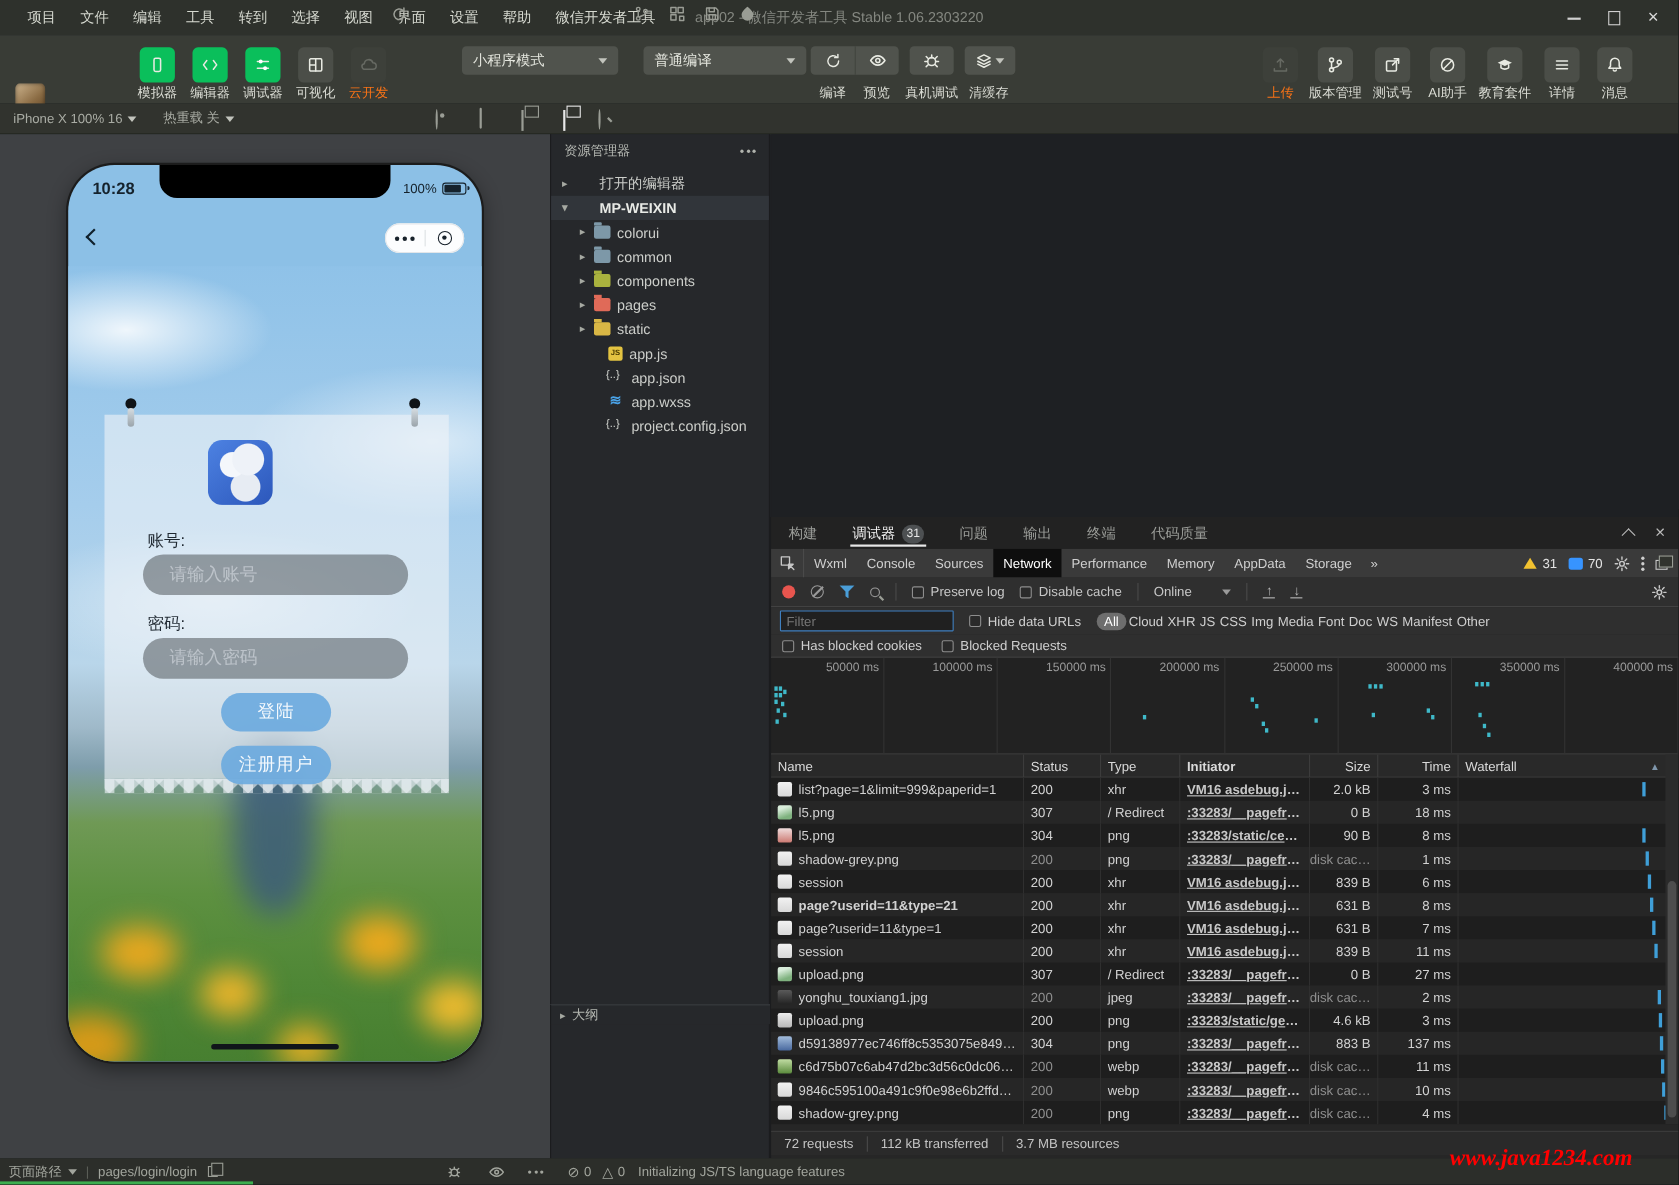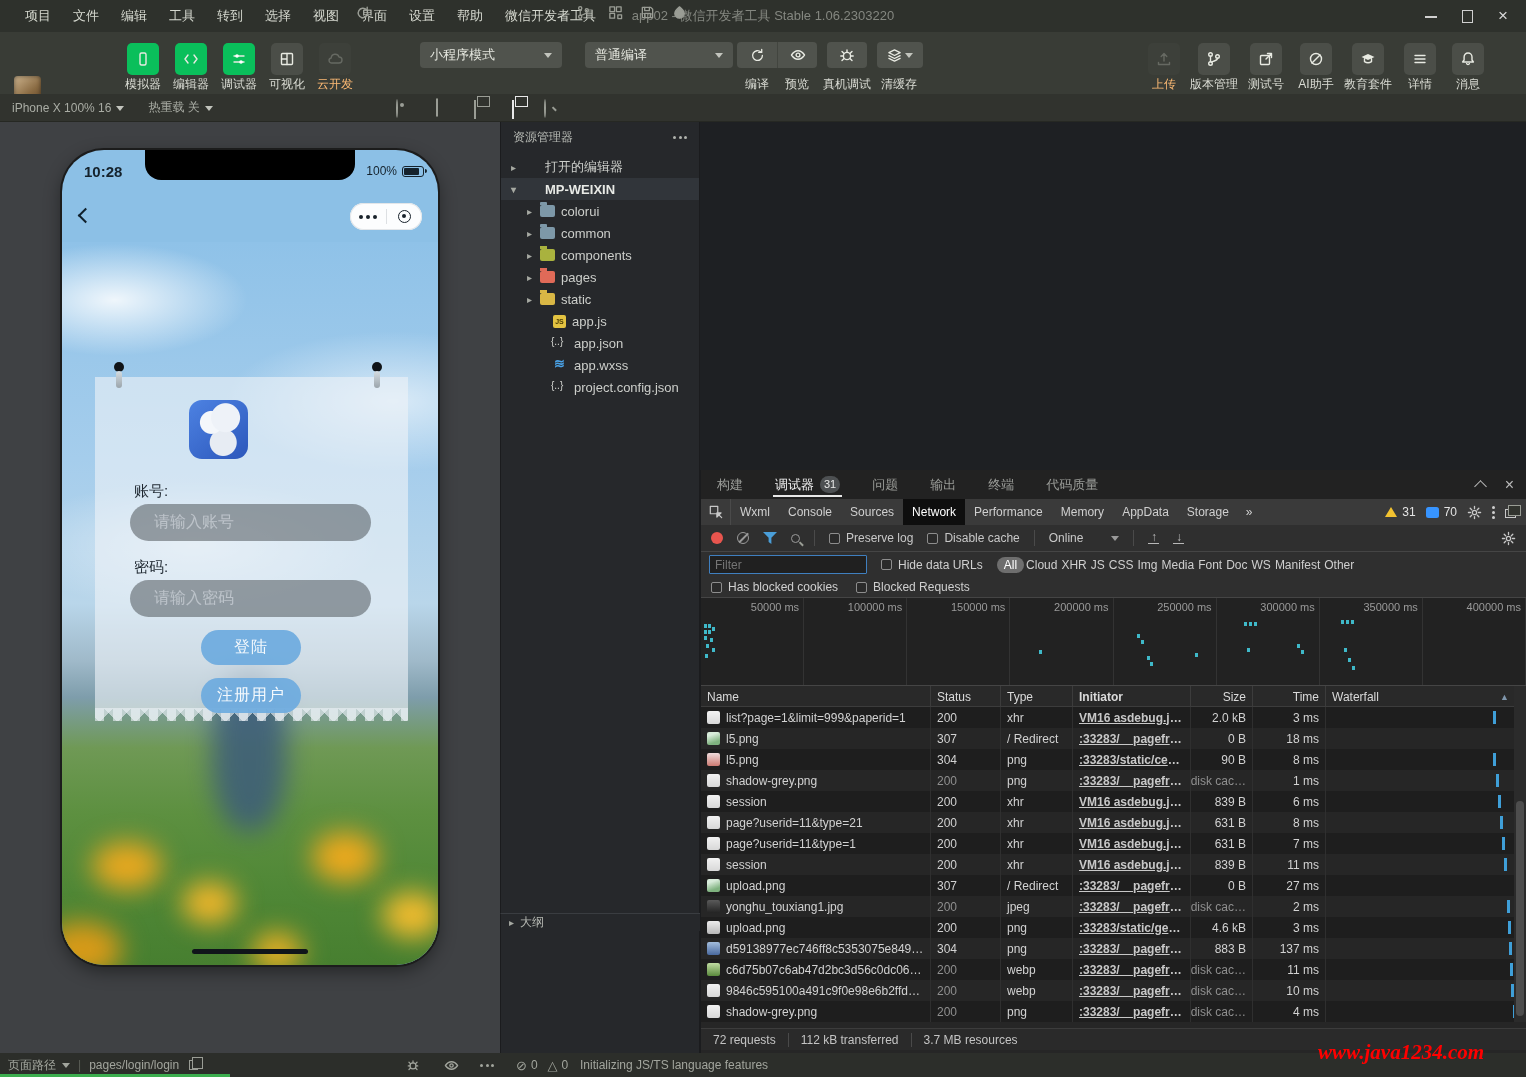--- a/index.html
+++ b/index.html
@@ -18,21 +18,21 @@
   .wc-max::after{content:'';position:absolute;left:2px;top:1px;width:9px;height:11px;border:1.6px solid #d0d0d0;}
   .wc-close{color:#d8d8d8;font-size:17px;line-height:14px;text-align:center;}
 
   
   .toolbar{left:0;top:32px;width:1526px;height:62px;background:#393c36;}
   .tbtn{position:absolute;top:11px;width:32px;height:32px;border-radius:5px;display:flex;align-items:center;justify-content:center;}
   .tbtn.green{background:#0abf5b;}
   .tbtn.dark{background:#4b4e48;}
   .tbtn.faded{background:#41443e;opacity:.55;}
   .tlabel{position:absolute;top:44px;font-size:12px;color:#dadcd4;text-align:center;transform:translateX(-50%);white-space:nowrap;}
-  .tlabel.dim{color:#fdba74;}
+  .tlabel.dim{color:#f97316;}
   .tb-select{position:absolute;top:10px;height:26px;background:#50534d;border-radius:4px;color:#e4e6de;font-size:13px;display:flex;align-items:center;padding:0 10px;}
   .tb-select .caret{margin-left:auto;}
   .caret{width:0;height:0;border:4px solid transparent;border-top:5px solid #c2c4bd;display:inline-block;margin-top:5px;}
   .icon-grp{position:absolute;top:10px;height:26px;background:#50534d;border-radius:4px;display:flex;align-items:center;}
   .icon-grp .cell{width:40px;height:26px;display:flex;align-items:center;justify-content:center;}
   .icon-grp .cell + .cell{border-left:1px solid #42453f;}
   svg.ic{stroke:#e8eae2;fill:none;stroke-width:1.4;stroke-linecap:round;stroke-linejoin:round;}
   svg.ic.dim{stroke:#8b8e86;}
 
   
@@ -850,21 +850,21 @@
           <div class="td c-size">839 B</div>
           <div class="td c-time">6 ms</div>
           <div class="td c-wf">
             <span class="wf-tick" style="left: 172px;"></span>
           </div>
         </div>
 
         <div class="nrow">
           <div class="td c-name">
             <span class="ric ic-doc"></span>
-            <span style="overflow:hidden;text-overflow:ellipsis;">page?userid=11&amp;type=21</span>
+            <span style="overflow:hidden;text-overflow:ellipsis;font-weight:bold;">page?userid=11&amp;type=21</span>
           </div>
           <div class="td c-status">200</div>
           <div class="td c-type">xhr</div>
           <div class="td c-init">
             <span class="init-link">VM16 asdebug.js:1</span>
           </div>
           <div class="td c-size">631 B</div>
           <div class="td c-time">8 ms</div>
           <div class="td c-wf">
             <span class="wf-tick" style="left: 174px;"></span>

